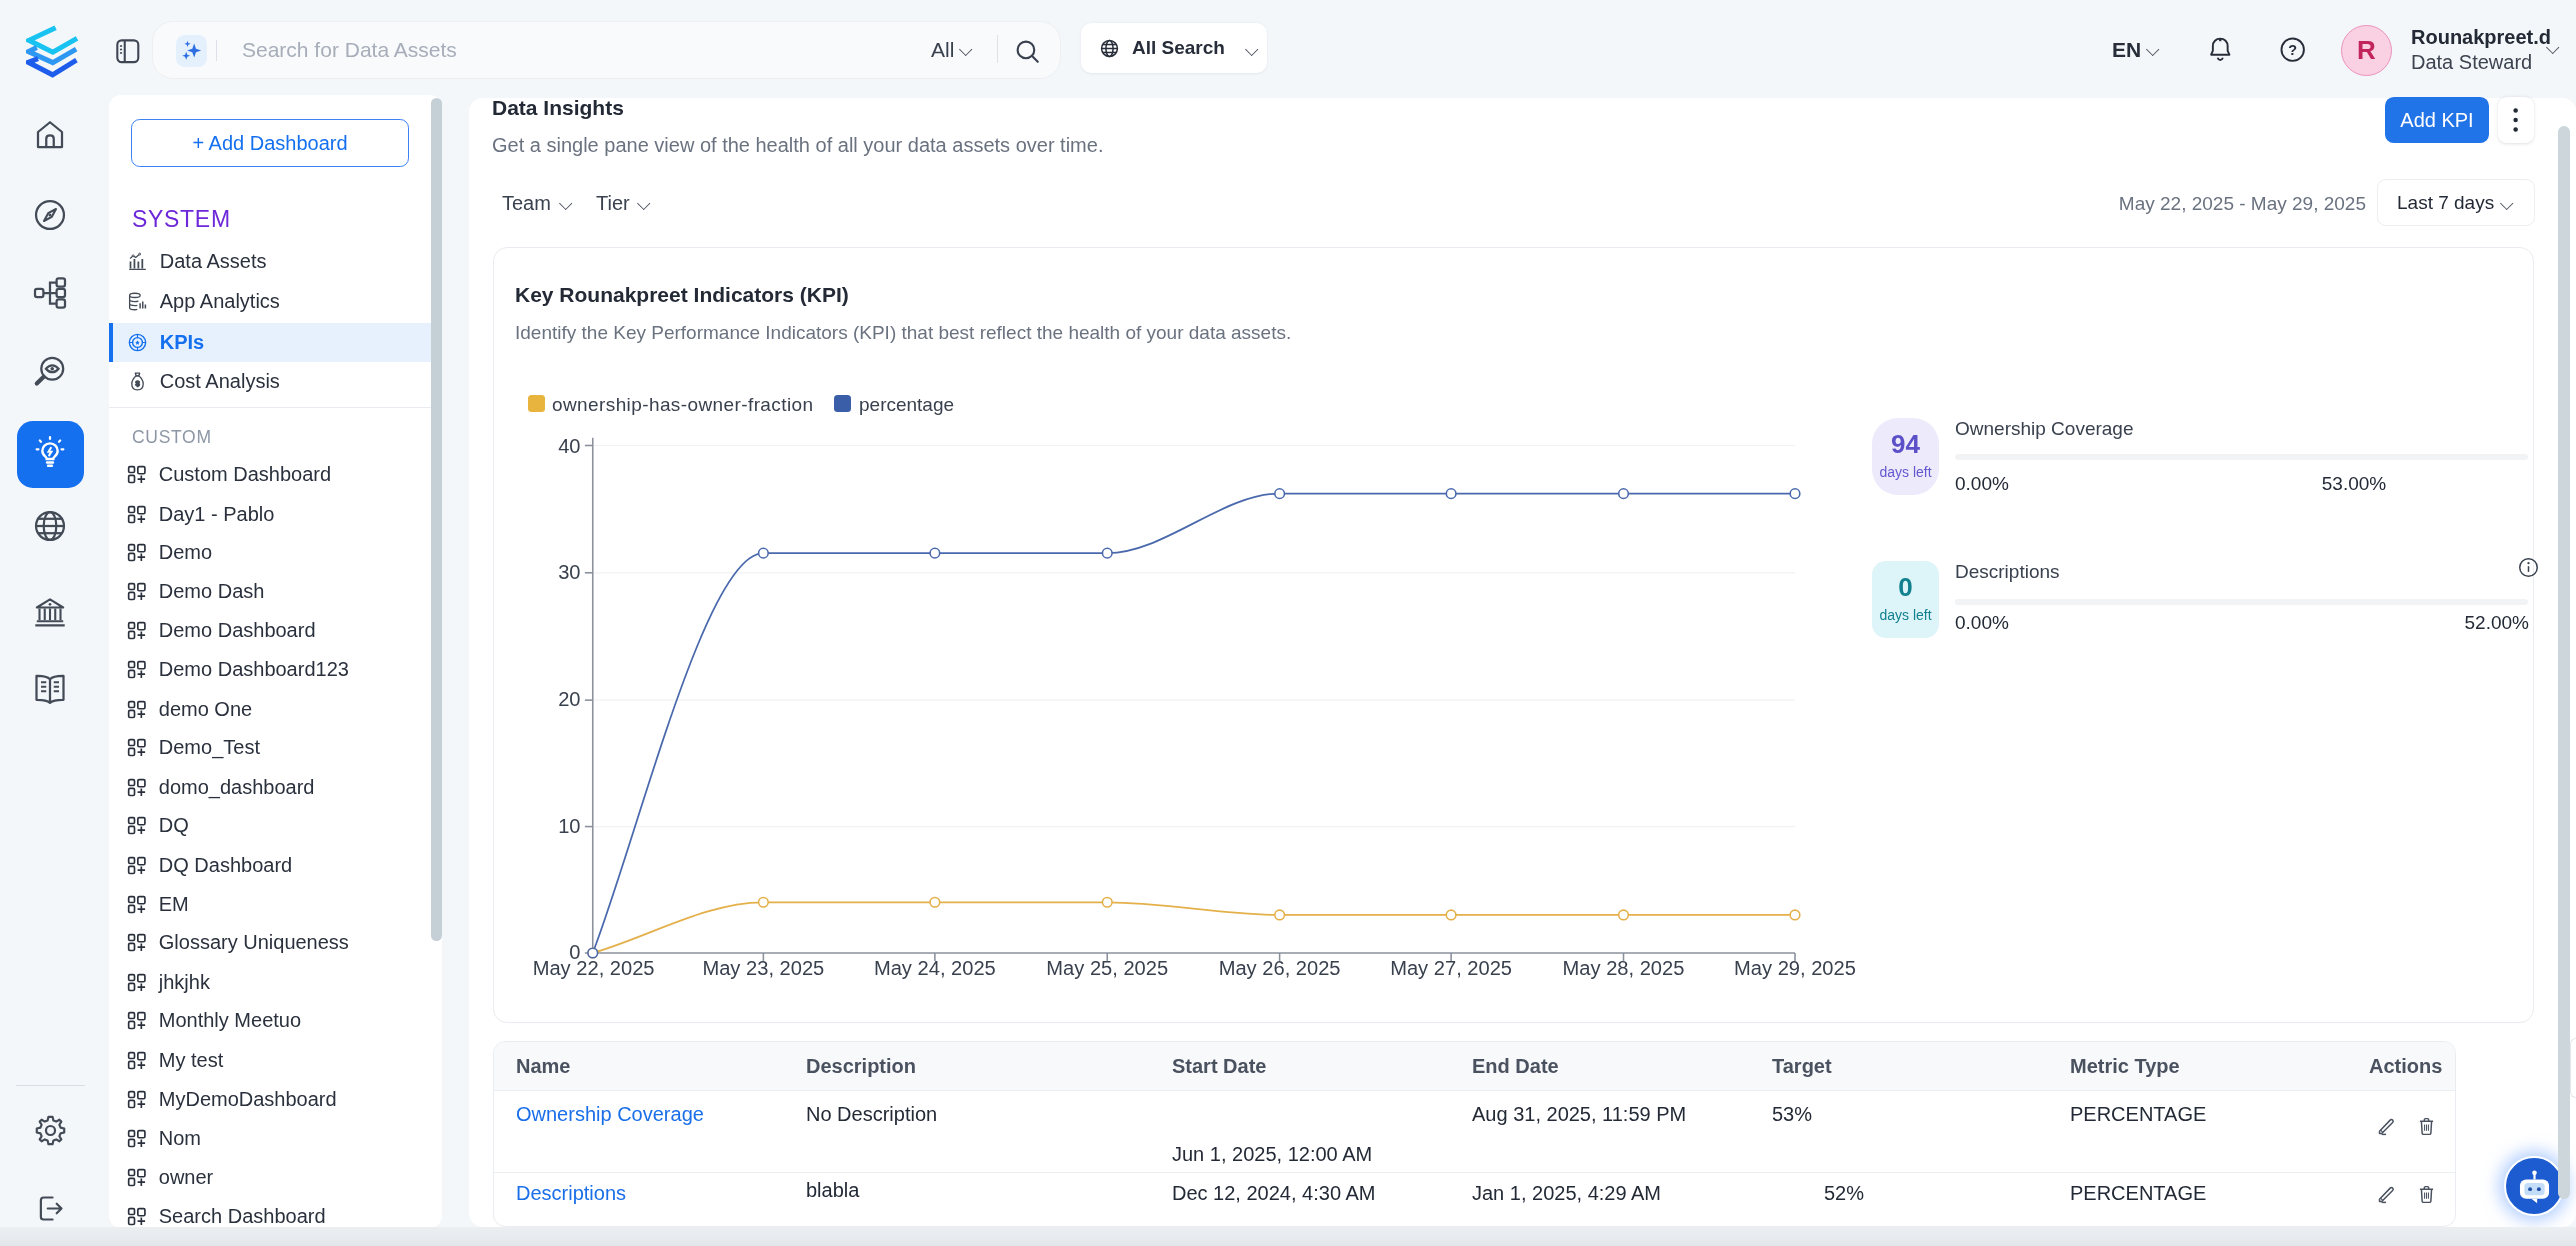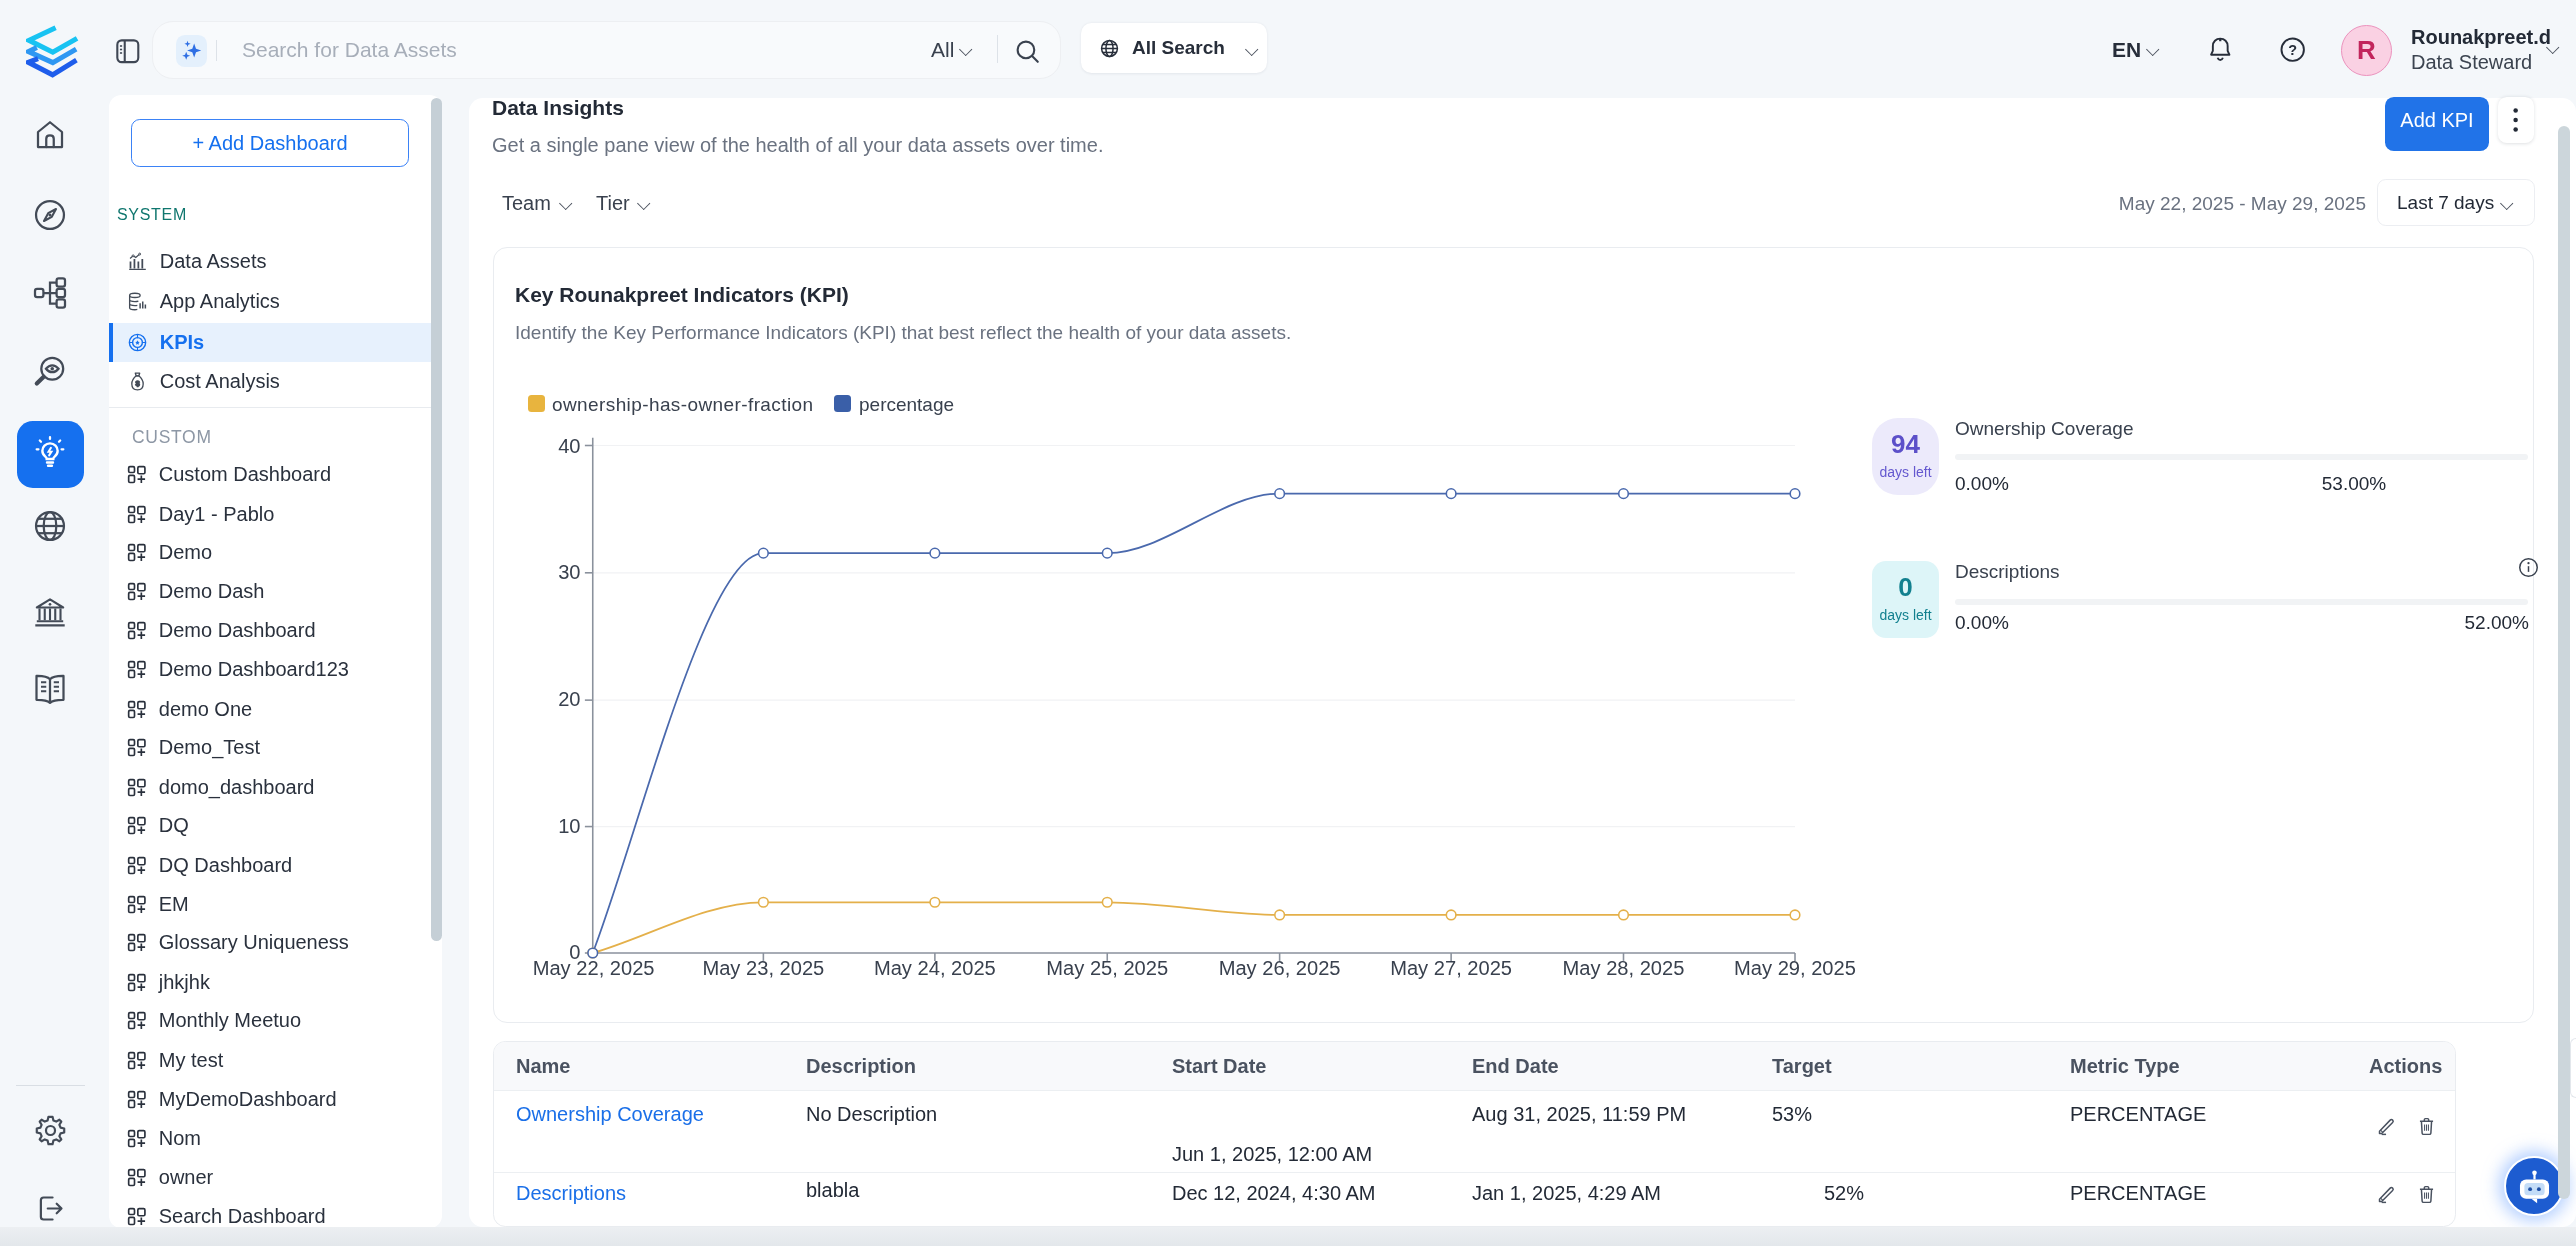--- a/index.html
+++ b/index.html
@@ -138,21 +138,21 @@
   </svg>
 
   <svg class="abs" style="left:34px;top:1097px;" width="33" height="33" viewBox="0 0 24 24" fill="none" stroke="#434b57" stroke-width="1.6" stroke-linecap="round" stroke-linejoin="round">
     <path d="M13.5 4 L7 4 C5.9 4 5 4.9 5 6 L5 18 C5 19.1 5.9 20 7 20 L13.5 20"></path>
     <path d="M10 12 L20 12 M16.5 8.5 L20 12 L16.5 15.5"></path>
   </svg>
 </div>
 
 <div class="panel" id="sidebar" style="left:109px;top:95px;width:333px;height:1133px;border-radius:12.3px;overflow:hidden;">
   <div class="abs" style="left:22px;top:23.6px;width:278px;height:48px;border:1.4px solid #3b82f6;border-radius:8.8px;text-align:center;line-height:46px;font-size:20px;color:#1570ef;">+ Add Dashboard</div>
-  <div class="abs" style="left:8px;top:111px;font-size:16px;color:#0f766e;letter-spacing:0.7px;">SYSTEM</div>
+  <div class="abs" style="left:23px;top:111px;font-size:23px;color:#6d28d9;letter-spacing:0.7px;">SYSTEM</div>
   <div class="abs sideitem" style="top:151px;">
       <svg viewBox="0 0 24 24">
         <path d="M4 20 L4 12 M8.5 20 L8.5 9 M13 20 L13 12 M17.5 20 L17.5 9" stroke="#434b57" stroke-width="2" fill="none"></path>
         <path d="M3.5 8.5 L7 5.5 L10 7.5 L14.5 3.5" stroke="#434b57" stroke-width="1.4" fill="none"></path>
         <circle cx="7" cy="5.5" r="1.1" fill="#fff" stroke="#434b57" stroke-width="1.1"></circle>
         <circle cx="14.5" cy="3.5" r="1.1" fill="#fff" stroke="#434b57" stroke-width="1.1"></circle>
         <path d="M2.5 21 L21.5 21" stroke="#434b57" stroke-width="1.4"></path>
       </svg>
       <span>Data Assets</span>
     </div>
@@ -371,21 +371,21 @@
   .sideitem svg { width:21px; height:21px; }
   .custitem { left:18.4px; height:31.5px; display:flex; align-items:center; gap:11.4px; font-size:20px; color:#2a313d; position:absolute; }
   .custitem svg { width:20px; height:20px; flex:none; }
 </style>
 <div class="abs" style="left:431px;top:98px;width:11.4px;height:843px;background:#c5cfd6;border-radius:6.1px;"></div>
 
 <div class="panel" id="main" style="left:469px;top:98px;width:2107px;height:1129px;border-radius:14px;"></div>
 
 <div class="abs" style="left:492px;top:96px;font-size:21px;font-weight:bold;color:#232a36;">Data Insights</div>
 <div class="abs" style="left:492px;top:134px;font-size:20px;color:#6a7280;">Get a single pane view of the health of all your data assets over time.</div>
-<div class="abs" style="left:2385px;top:97px;width:104px;height:54px;background:#2173e8;border-radius:8.8px;text-align:center;line-height:46px;font-size:20px;color:#fff;">Add KPI</div>
+<div class="abs" style="left:2385px;top:97px;width:104px;height:46px;background:#2173e8;border-radius:8.8px;text-align:center;line-height:46px;font-size:20px;color:#fff;">Add KPI</div>
 <div class="abs" style="left:2498px;top:97px;width:36px;height:46px;background:#fff;border-radius:8.8px;box-shadow:0 0.9px 3.5px rgba(30,40,60,0.14);">
   <svg style="margin:9.6px auto 0;display:block;" width="5.3" height="26" viewBox="0 0 6 30">
       <circle cx="3" cy="4" r="2.6" fill="#232a36"></circle>
       <circle cx="3" cy="15" r="2.6" fill="#232a36"></circle>
       <circle cx="3" cy="26" r="2.6" fill="#232a36"></circle>
     </svg>
 </div>
 
 <div class="abs" style="left:502px;top:192px;font-size:20px;color:#39414e;">Team</div>
 <span class="chev abs" style="left:560px;top:198px;"></span>

